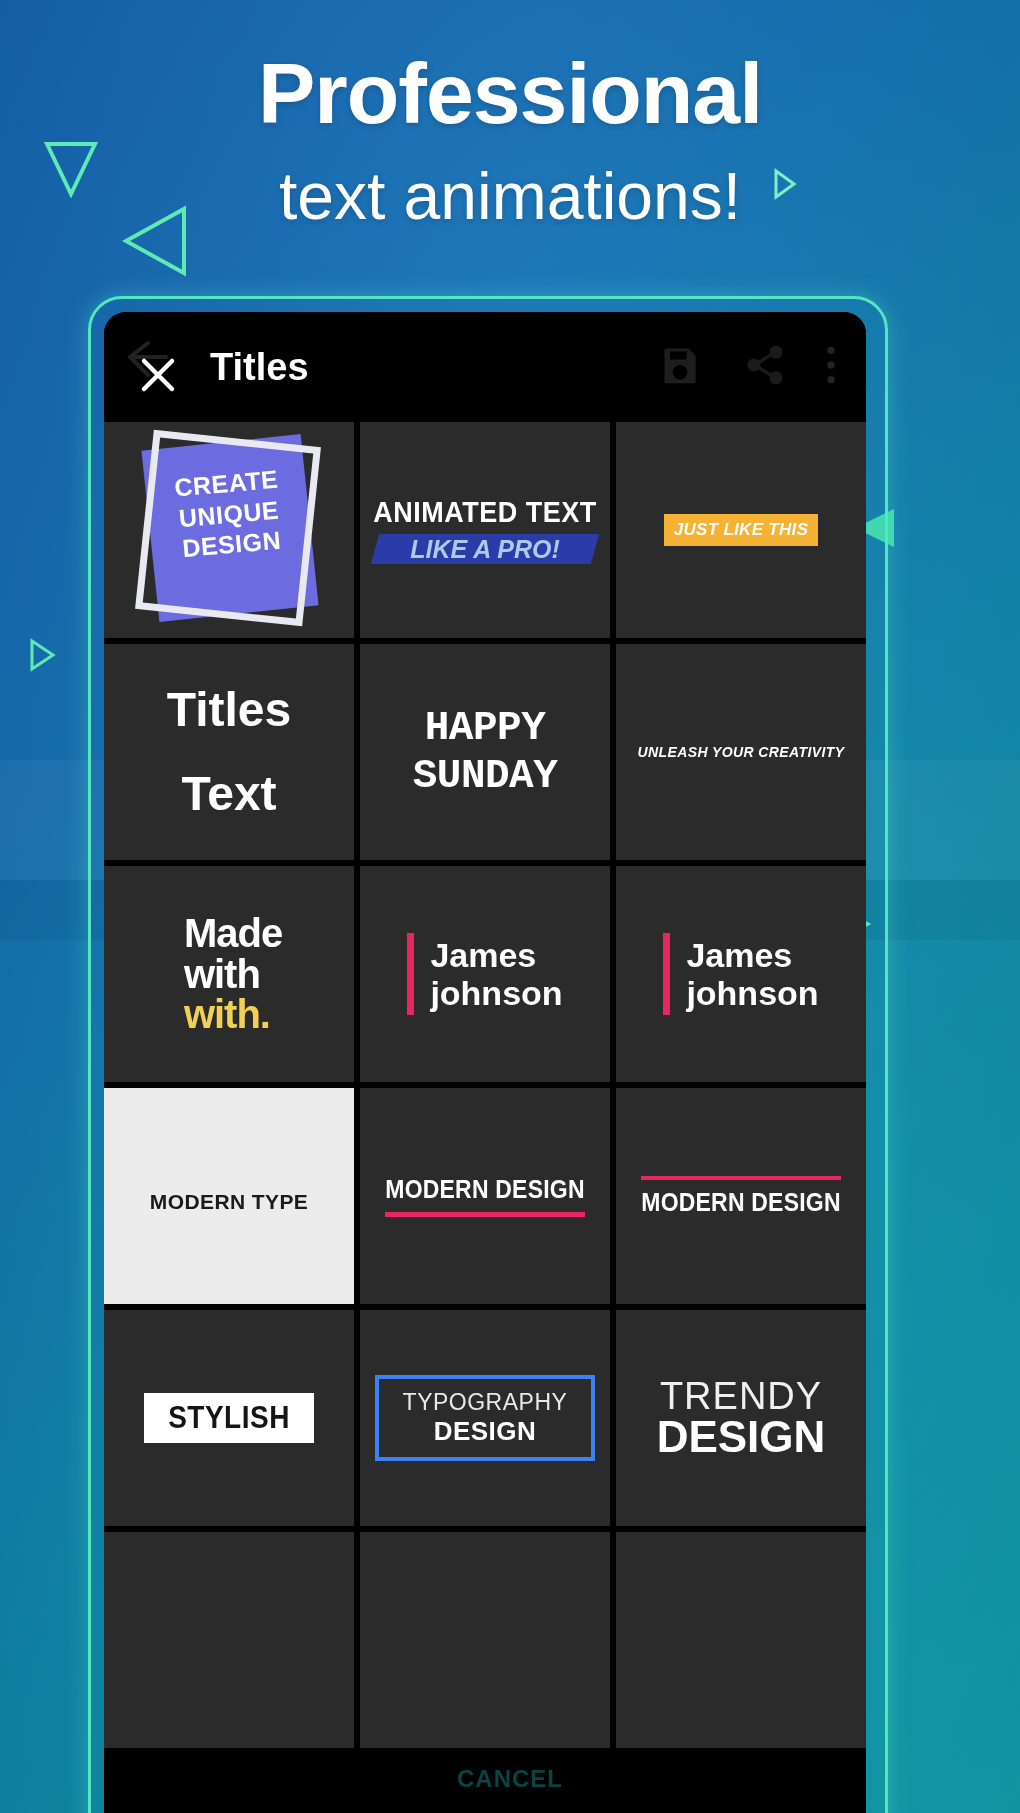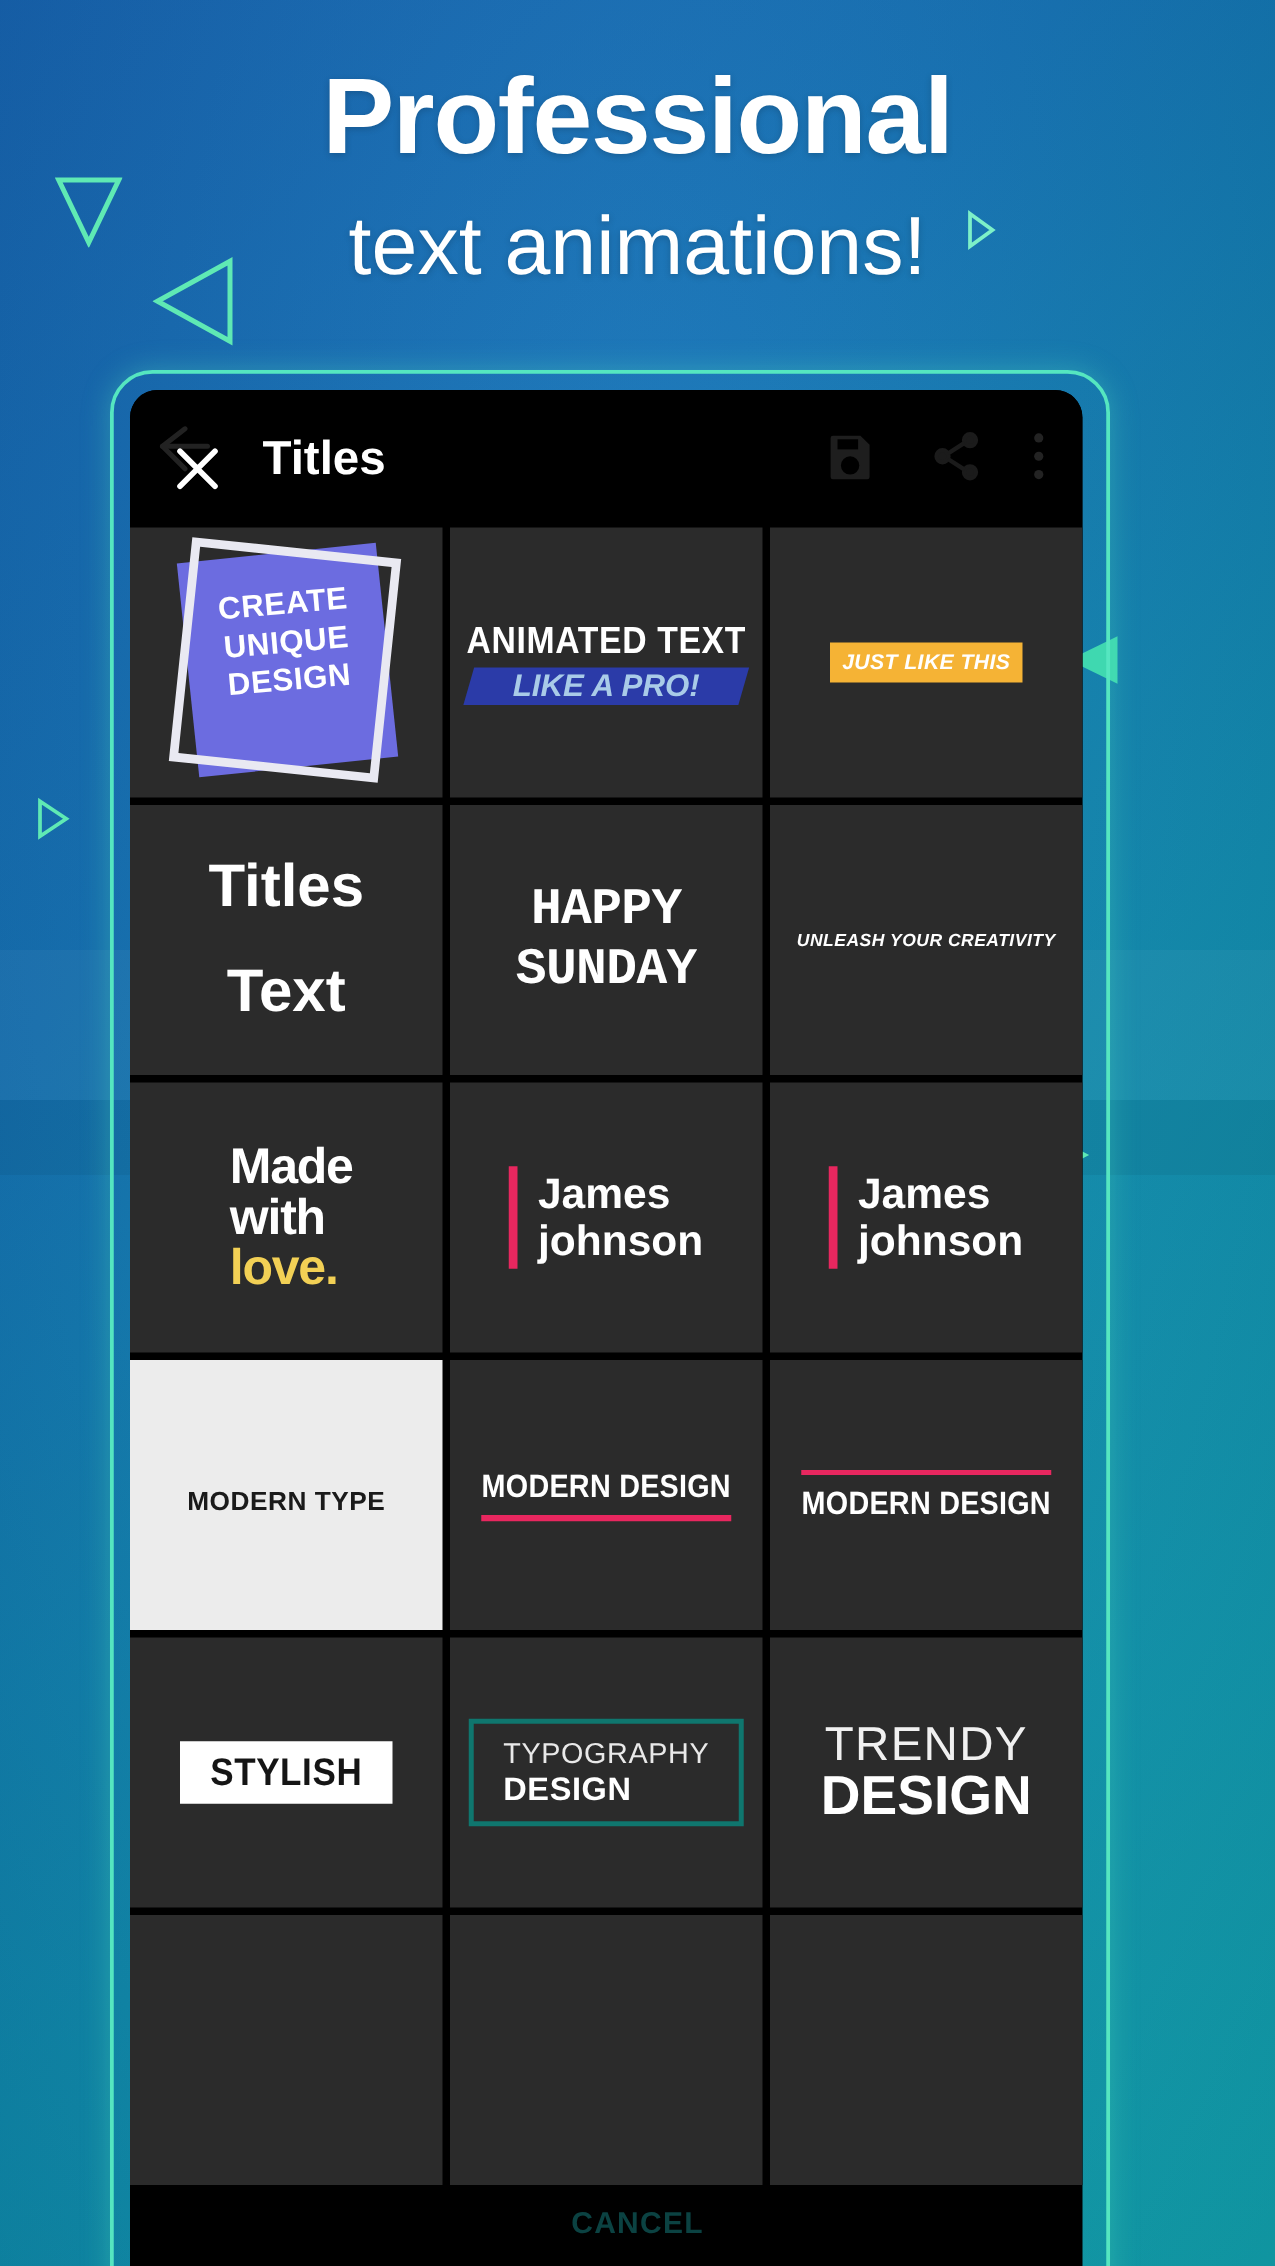--- a/index.html
+++ b/index.html
@@ -139,21 +139,21 @@
   .t11 { text-align:center; }
   .t11-txt { color:#ffffff; font-size:23px; font-weight:bold; letter-spacing:0.2px; transform:scaleY(1.12); }
   .t11-line { height:5px; background:#e8275f; margin-top:9px; }
   .t12-line { height:4px; background:#e8275f; margin-bottom:9px; }
 
   
   .t13 { background:#ffffff; padding:9px 24px; }
   .t13 span { color:#151515; font-size:28px; font-weight:bold; letter-spacing:0.5px; transform:scaleY(1.1); display:inline-block; }
 
   
-  .t14 { border:4px solid #0f766e; padding:10px 24px; text-align:left; }
+  .t14 { border:4px solid #3b82f6; padding:10px 24px; text-align:center; }
   .t14 .l1 { color:#e9e9e9; font-size:23px; font-weight:normal; letter-spacing:0.5px; }
   .t14 .l2 { color:#ffffff; font-size:26px; font-weight:bold; letter-spacing:0.5px; }
 
   
   .t15 { text-align:center; line-height:1.0; }
   .t15 .l1 { color:#f0f0f0; font-size:38px; font-weight:normal; letter-spacing:1px; }
   .t15 .l2 { color:#ffffff; font-size:44px; font-weight:bold; letter-spacing:0px; }
 
   .cell-empty { }
   .cancel-ghost {
@@ -299,21 +299,21 @@
     </div>
 
     <div class="cell">
       <div class="t6">UNLEASH YOUR CREATIVITY</div>
     </div>
 
     <div class="cell">
       <div class="t7">
         <div>Made</div>
         <div>with</div>
-        <div class="accent">love.</div>
+        <div class="accent">with.</div>
       </div>
     </div>
 
     <div class="cell">
       <div class="t89">
         <div class="t89-bar"></div>
         <div class="t89-txt">
           <div>James</div>
           <div>johnson</div>
         </div>

